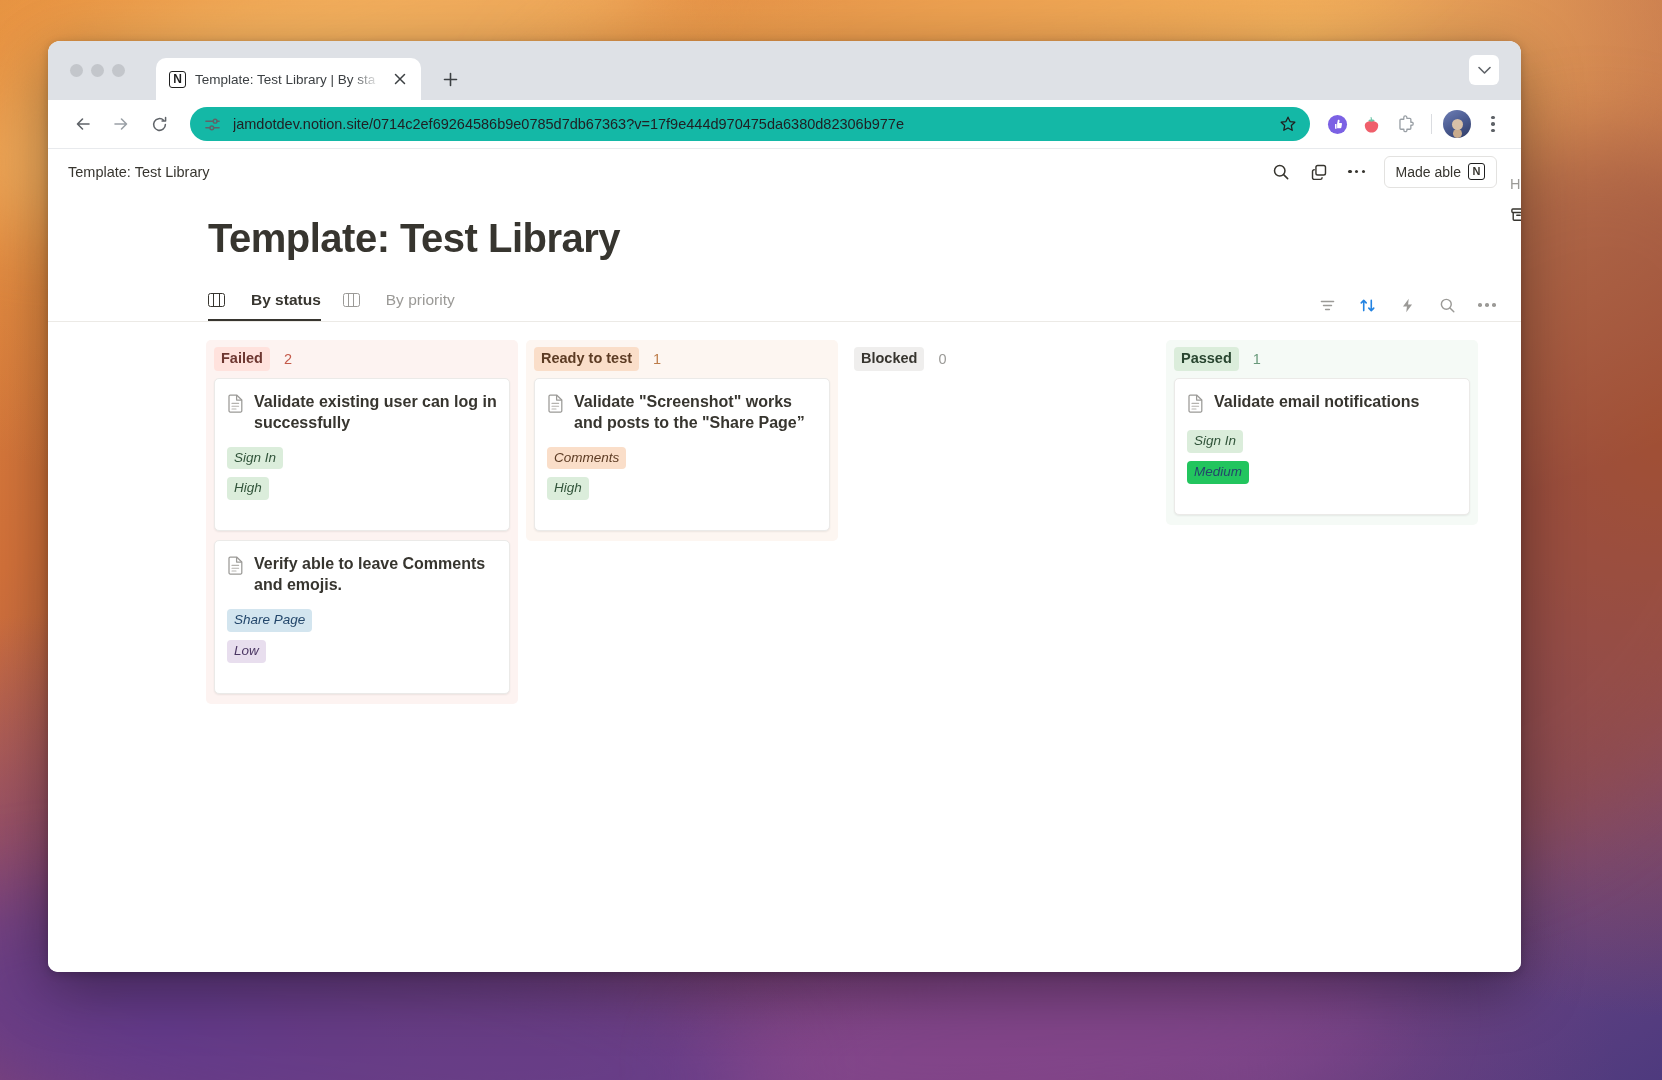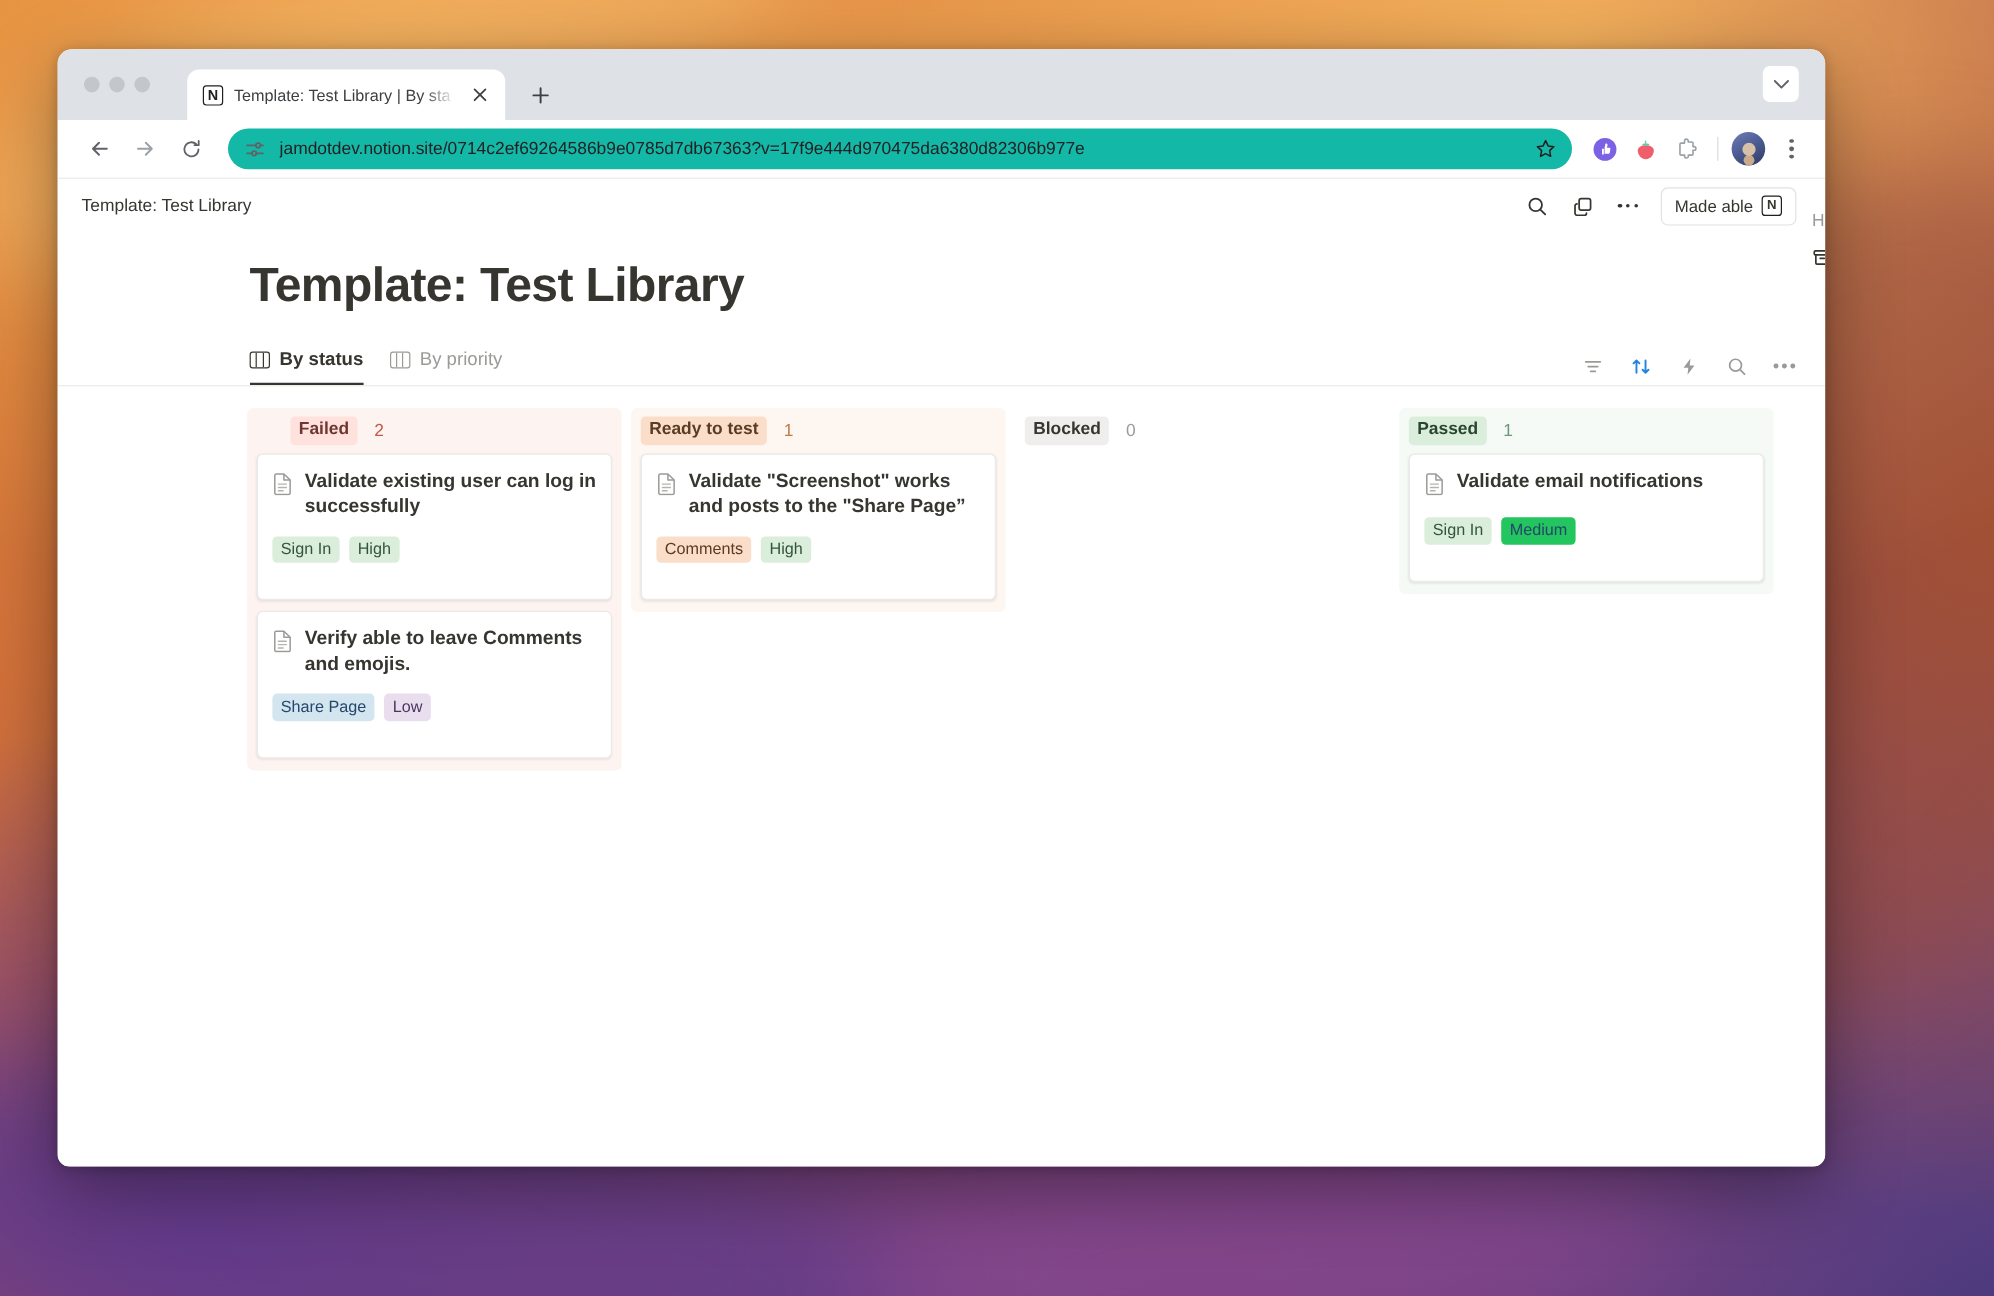--- a/index.html
+++ b/index.html
@@ -276,21 +276,21 @@
     display: flex;
     align-items: flex-end;
     justify-content: space-between;
     border-bottom: 1px solid #eceae6;
     height: 36px;
   }
   .view-tabs { display: flex; align-items: flex-end; gap: 22px; height: 36px; }
   .view-tab {
     display: flex;
     align-items: center;
-    gap: 8px;
+    gap: 26px;
     font-size: 15.5px;
     height: 36px;
     padding-bottom: 7px;
     color: #9b9a97;
   }
   .view-tab.active { color: #37352f; font-weight: 700; box-shadow: inset 0 -2px 0 0 #37352f; }
   .board-glyph {
     width: 17px; height: 14px;
     border: 1.6px solid currentColor;
     border-radius: 2.5px;
@@ -343,21 +343,21 @@
     padding: 13px 12px 30px 12px;
   }
   .card-title-row { display: flex; gap: 10px; align-items: flex-start; }
   .doc-icon { flex: 0 0 auto; margin-top: 2px; }
   .card-title {
     font-size: 16px;
     font-weight: 600;
     color: #37352f;
     line-height: 1.3;
   }
-  .card-tags { display: flex; flex-direction: row; align-items: flex-start; gap: 8px; margin-top: 13px; }
+  .card-tags { display: flex; flex-direction: column; align-items: flex-start; gap: 8px; margin-top: 13px; font-style: italic; }
   .tag {
     font-size: 13.5px;
     border-radius: 4px;
     padding: 2px 7px;
     line-height: 1.4;
     color: #32302c;
   }
 
   
   .col-tint { border-radius: 5px; }
@@ -580,21 +580,21 @@
                 <i style="background:#9b9a97"></i>
             </span>
           </span>
         </div>
       </div>
 
       <div class="board" id="board">
           <div class="board-col" style="background: transparent;">
             <div class="col-tint" style="background: rgb(253, 243, 241);">
               <div class="col-head">
-                <span class="col-chip" style="background: rgb(255, 226, 221); color: rgb(110, 54, 48); margin-left: 28px;">Failed</span>
+                <span class="col-chip" style="background: rgb(255, 226, 221); color: rgb(110, 54, 48);">Failed</span>
                 <span class="col-count" style="color: rgb(196, 90, 74);">2</span>
               </div>
               <div class="col-body">
                 <div class="card">
                   <div class="card-title-row">
                     <span class="doc-icon"><svg width="17" height="19" viewBox="0 0 17 19" aria-hidden="true">
                         <path d="M2 2.2 a1.2 1.2 0 0 1 1.2 -1.2 H9.6 L14.8 6 V16.8 a1.2 1.2 0 0 1 -1.2 1.2 H3.2 A1.2 1.2 0 0 1 2 16.8 Z" fill="#ffffff" stroke="#9b9a97" stroke-width="1.25" stroke-linejoin="round"></path>
                         <path d="M9.6 1 V6 H14.8" fill="none" stroke="#9b9a97" stroke-width="1.25" stroke-linejoin="round"></path>
                         <path d="M5 9.4 H11.6 M5 12.2 H11.6 M5 15 H9" stroke="#b5b3af" stroke-width="1.15" stroke-linecap="round"></path>
                       </svg></span>

